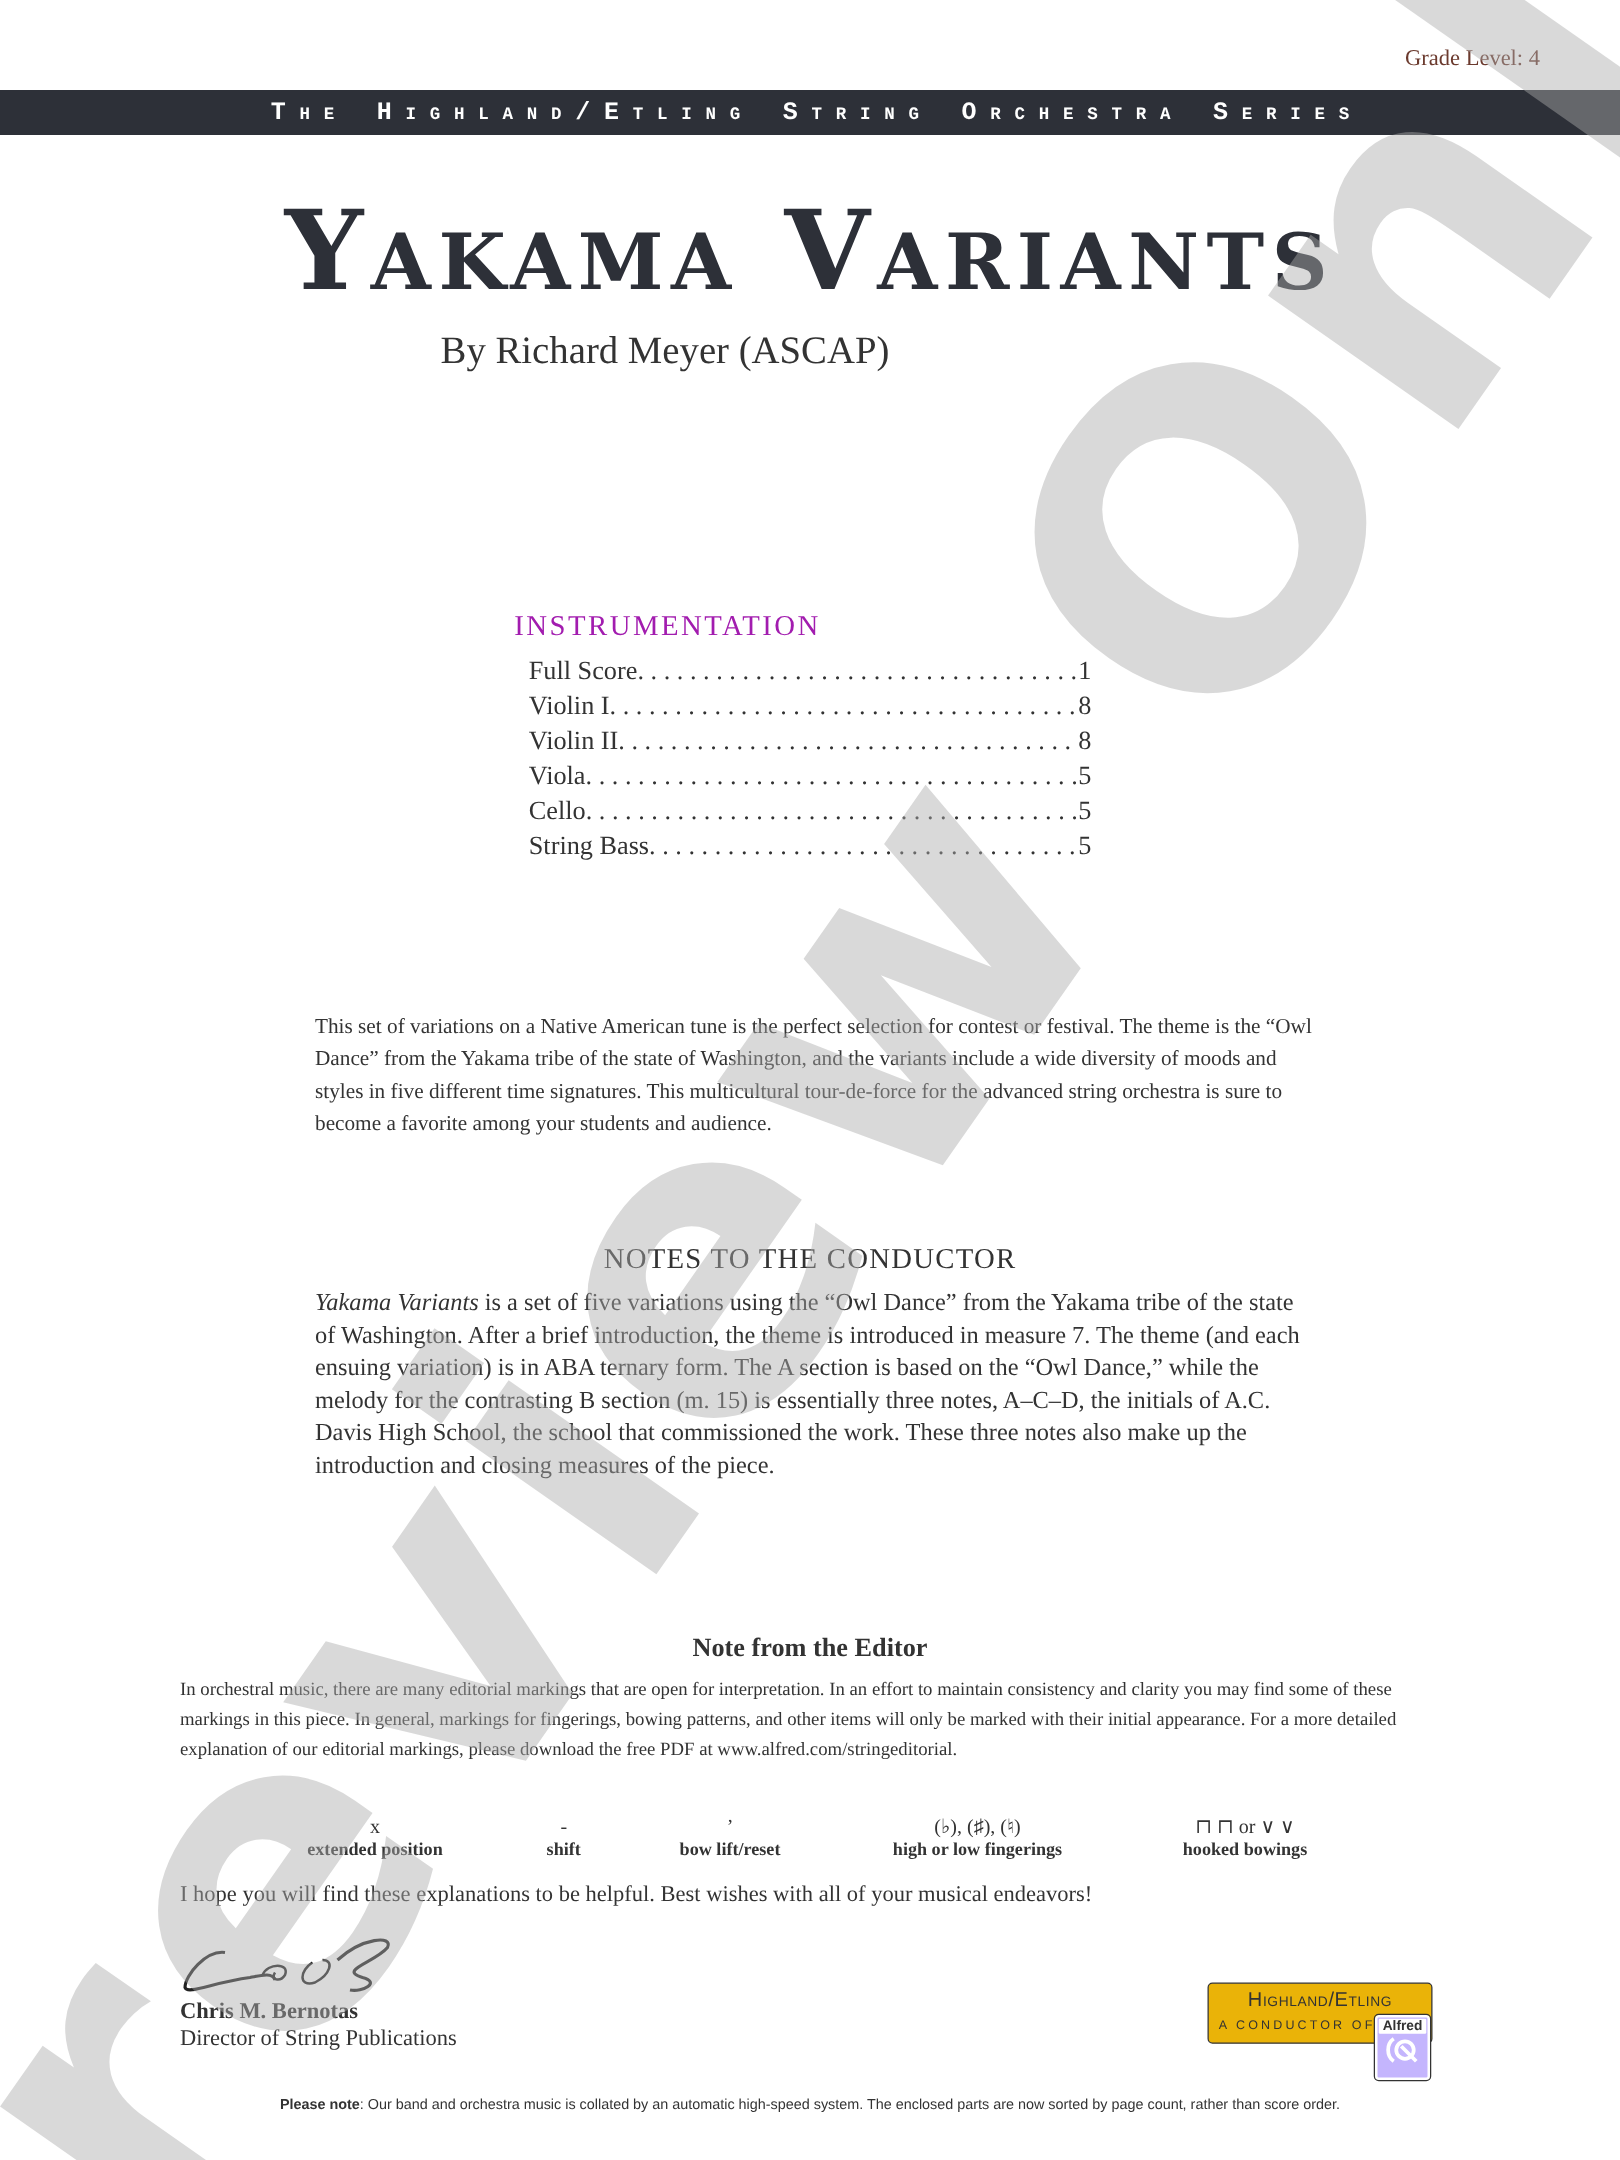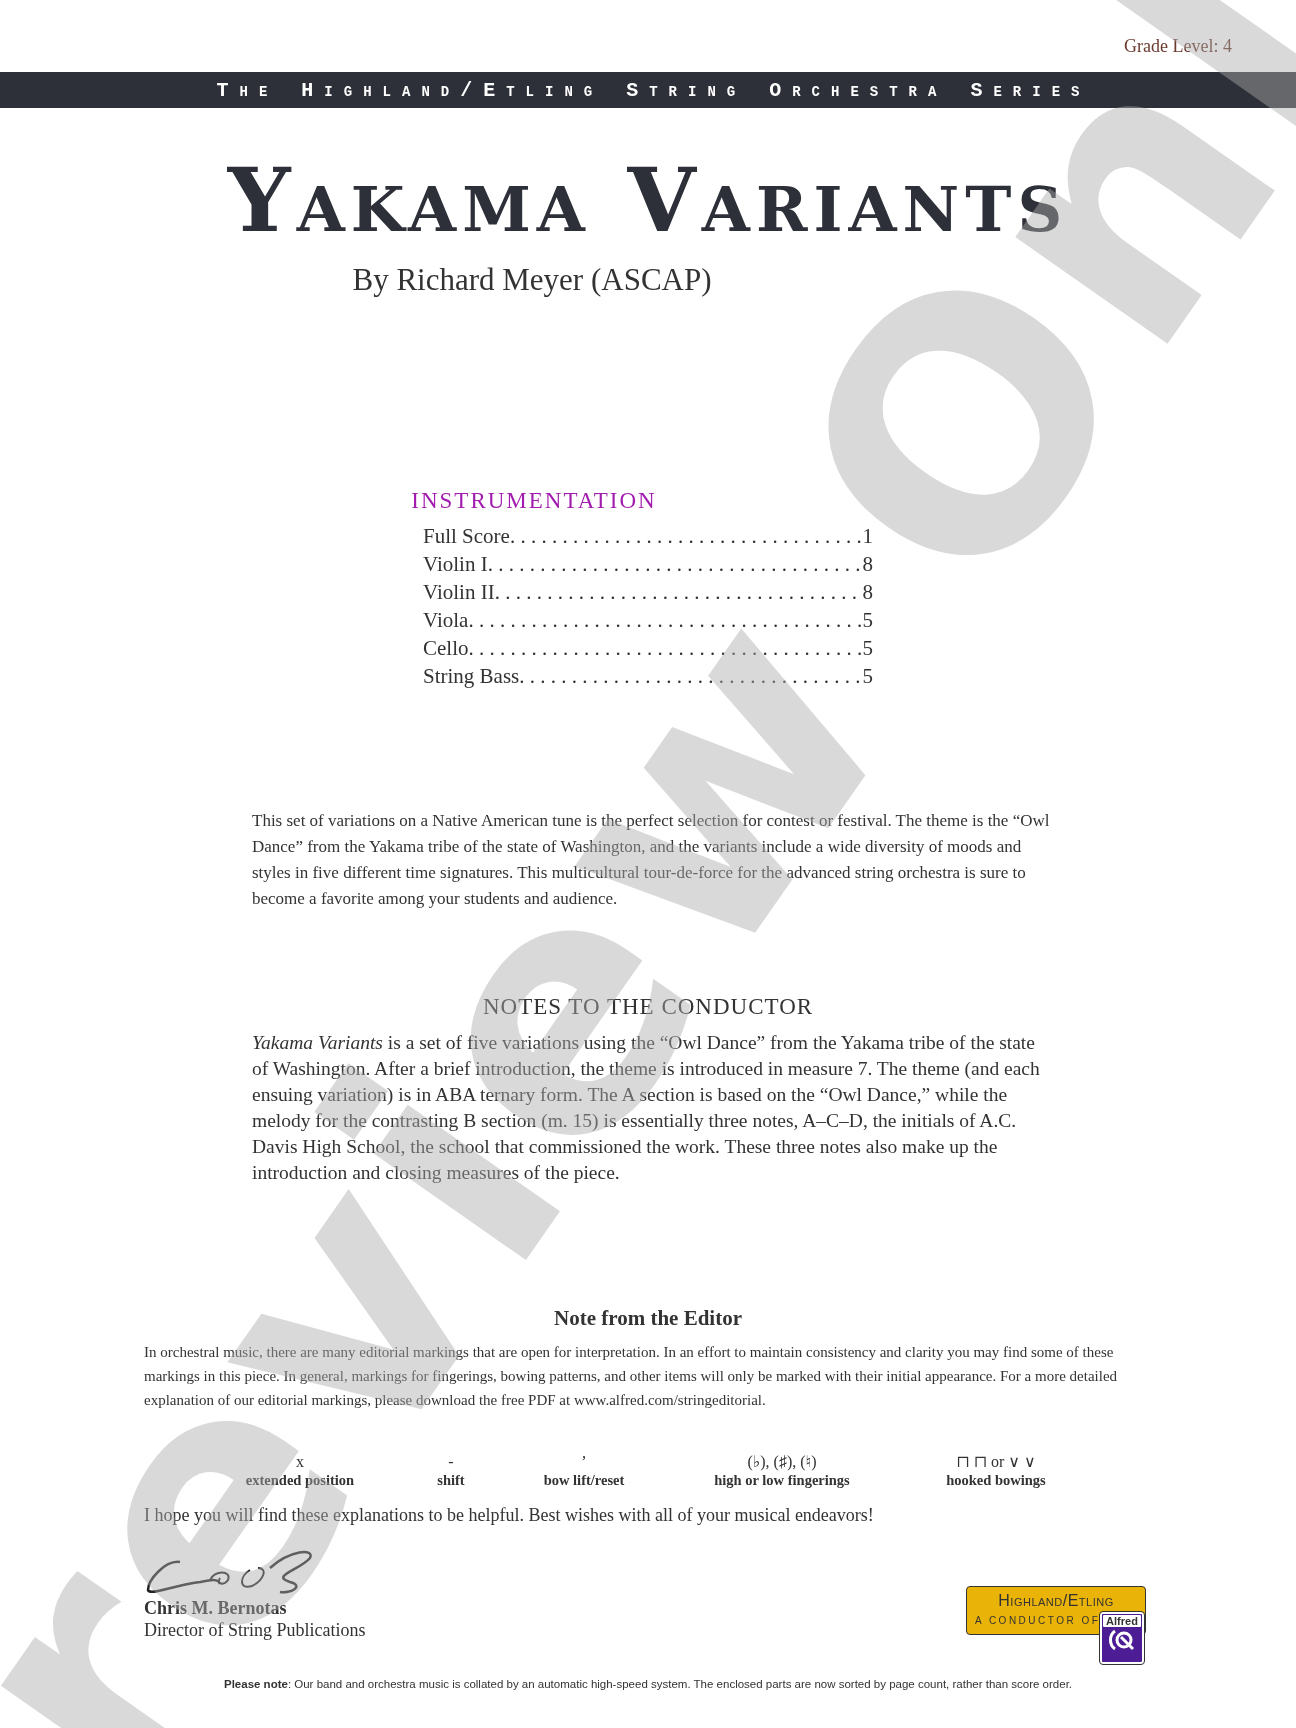--- a/index.html
+++ b/index.html
@@ -100,21 +100,21 @@
       font-family: "Liberation Sans", "DejaVu Sans", sans-serif; font-size: 16px; color: #333;
       font-variant: small-caps; letter-spacing: 0.5px;
     }
     .logo-sub {
       position: absolute; top: 28px; left: 8px;
       font-family: "Liberation Sans", "DejaVu Sans", sans-serif; font-size: 10px;
       letter-spacing: 2.5px; color: #333;
     }
     .alfred-badge {
       position: absolute; left: 134px; top: 26px; width: 40px; height: 48px;
-      background: #4c1d95; border: 2px solid #fff; outline: 1px solid #333; border-radius: 3px;
+      background: #c4b5fd; border: 2px solid #fff; outline: 1px solid #333; border-radius: 3px;
       color: #fff; text-align: center;
       font-family: "Liberation Sans", "DejaVu Sans", sans-serif; font-weight: bold; font-size: 11px;
     }
     .alfred-badge .txt { display: block; background: #fff; color: #333; margin: 1px 1px 0; border-radius: 1px; }
     .footer-note {
       position: absolute; top: 1678px; left: 0; width: 1296px; text-align: center;
       font-family: "Liberation Sans", "DejaVu Sans", sans-serif; font-size: 11.5px; color: #333;
     }
     .footer-note b { font-weight: bold; }
     .watermark {

